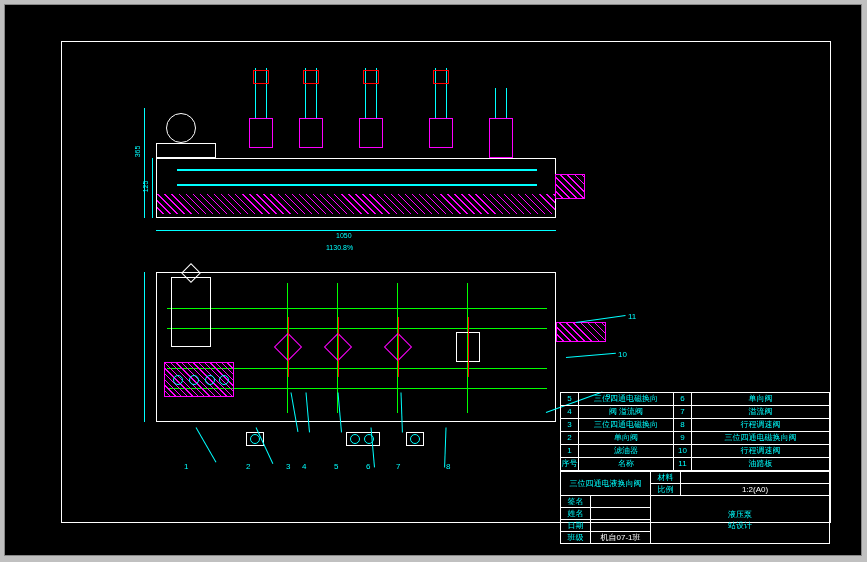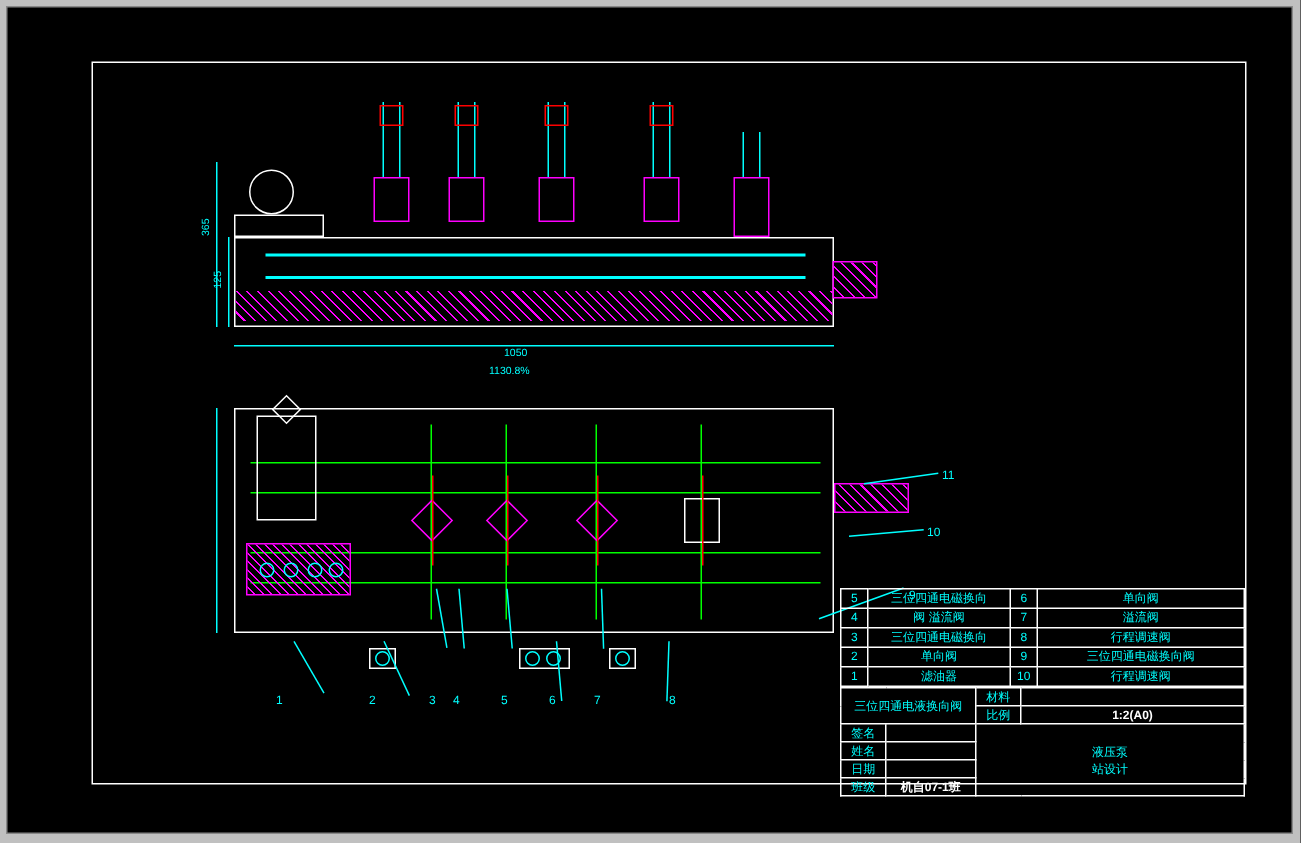--- a/index.html
+++ b/index.html
@@ -39,21 +39,21 @@
     .leader-num { position: absolute; color: #00ffff; font-size: 8px; }
     .bottom-bits { position: absolute; left: 120px; top: 170px; width: 260px; height: 25px; }
     .small-sq { position: absolute; width: 18px; height: 14px; border: 1px solid #fff; }
     
     
     .title-block { position: absolute; right: 0; bottom: 0; width: 270px; height: 130px; }
     .parts-table { width: 100%; border-collapse: collapse; }
     .parts-table td { border: 1px solid #fff; color: #00ffff; font-size: 8px; text-align: center; height: 12px; line-height: 12px; }
     .main-tb { width: 100%; border-collapse: collapse; }
     .main-tb td { border: 1px solid #fff; color: #00ffff; font-size: 8px; text-align: center; height: 11px; line-height: 11px; }
-    .white-t { color: #fff !important; font-weight: bold; }
+    .white-t { color: #fff !important; }
   </style>
 </head>
 <body>
 
 <div class="window">
   <div class="canvas">
     <div class="drawing-frame">
 
       <div class="top-view">
         <div class="motor-mount">
@@ -208,20 +208,26 @@
             <td>单向阀</td>
             <td>9</td>
             <td>三位四通电磁换向阀</td>
           </tr>
           <tr>
             <td>1</td>
             <td>滤油器</td>
             <td>10</td>
             <td>行程调速阀</td>
           </tr>
+          <tr>
+            <td>序号</td>
+            <td>名称</td>
+            <td>11</td>
+            <td>油路板</td>
+          </tr>
         </tbody>
           </table>
         <table class="main-tb">
           <tbody>
               <tr>
             <td rowspan="2" colspan="2" style="width:90px;">三位四通电液换向阀</td>
             <td style="width:30px;">材料</td>
             <td colspan="3"></td>
           </tr>
           <tr>

